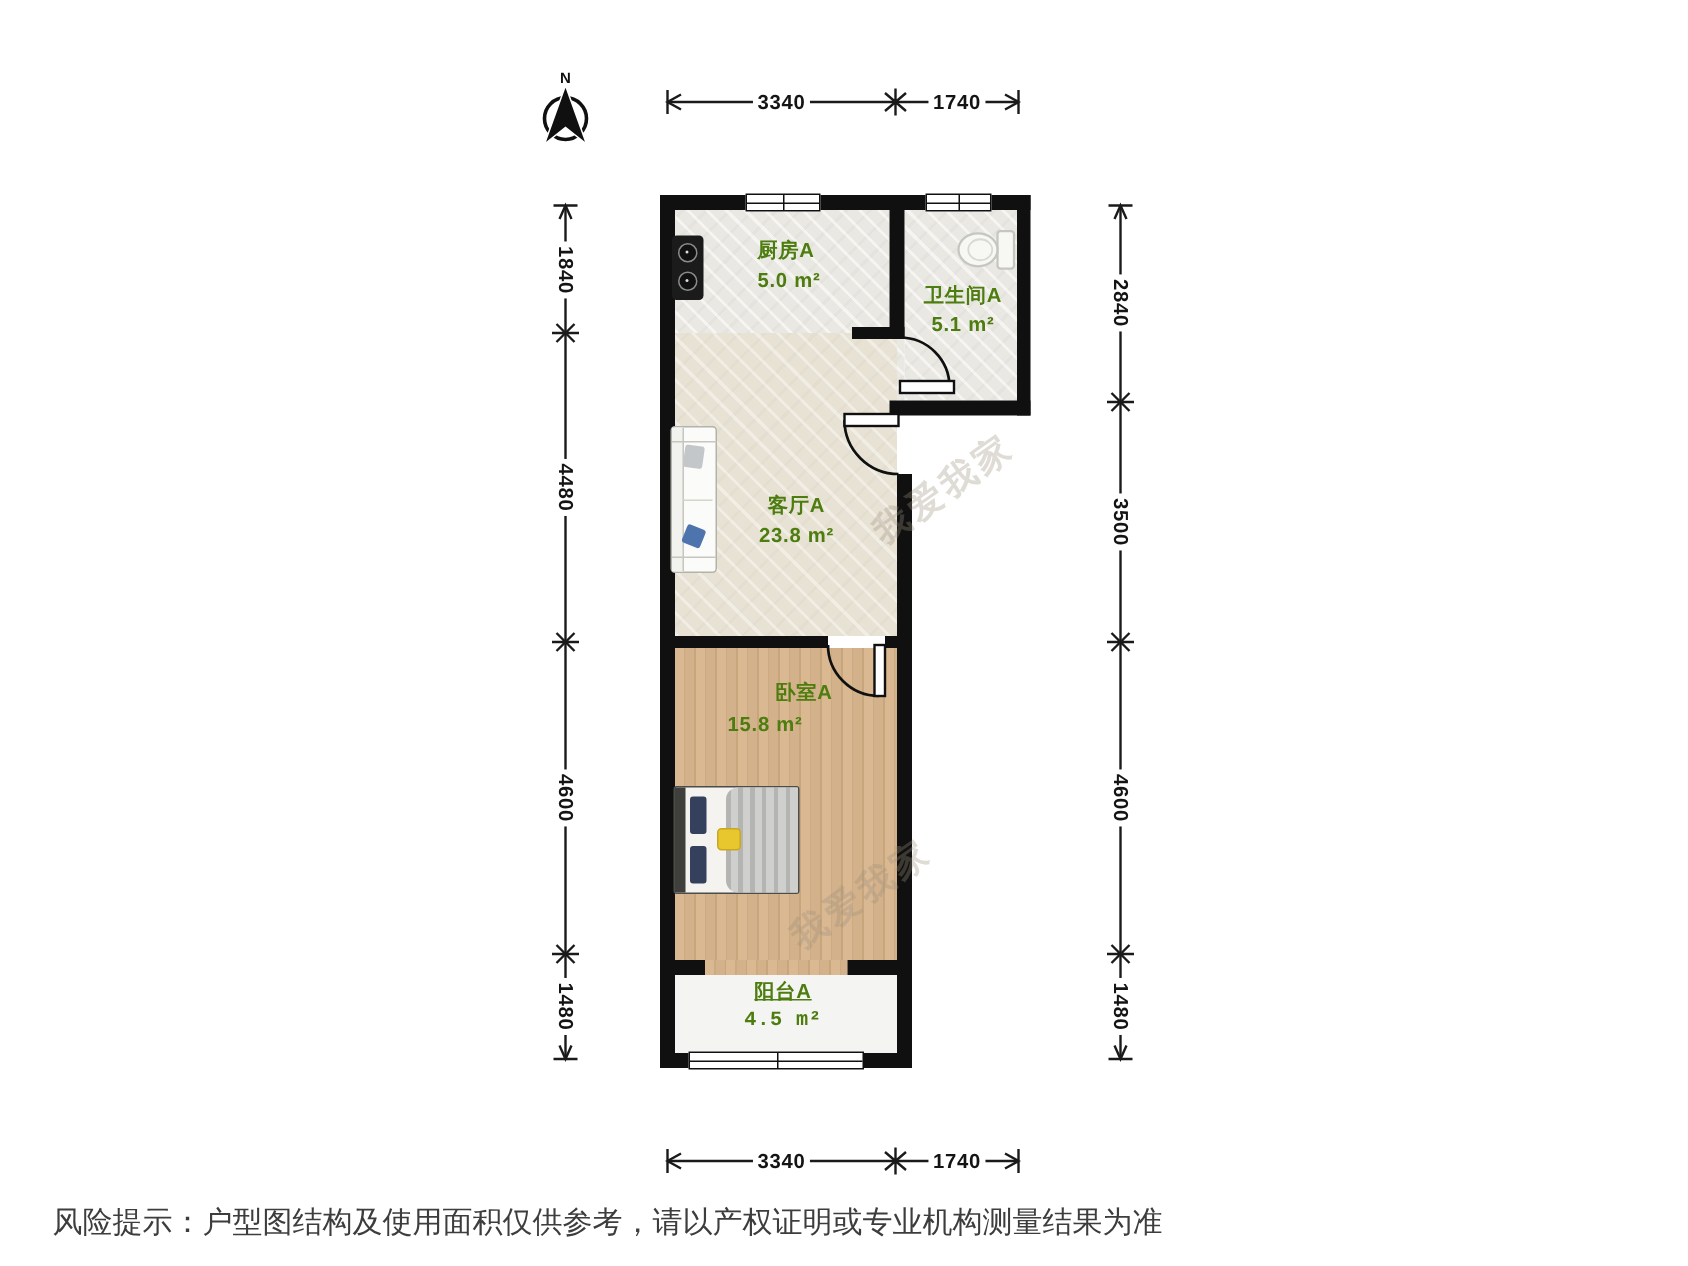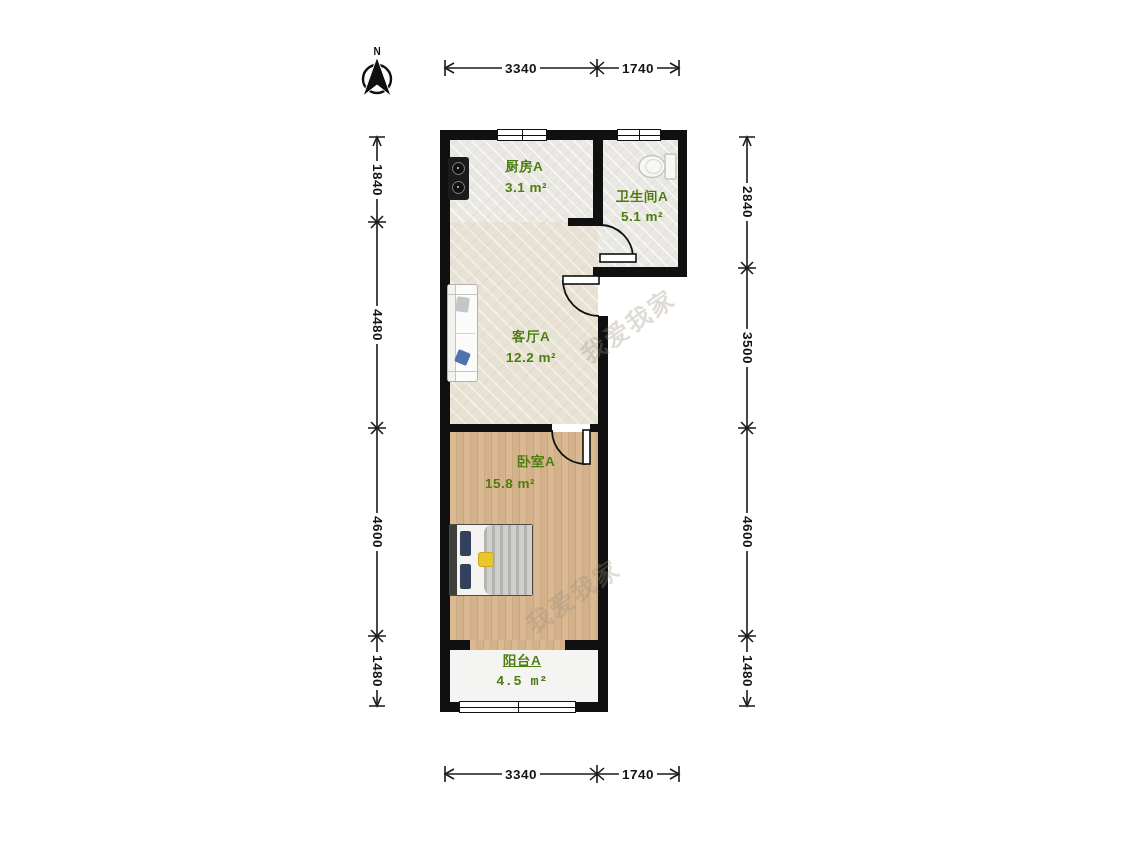--- a/index.html
+++ b/index.html
@@ -176,27 +176,28 @@
   <div class="dim-label vert" style="left:377px;top:180px;">1840</div>
   <div class="dim-label vert" style="left:377px;top:325px;">4480</div>
   <div class="dim-label vert" style="left:377px;top:532px;">4600</div>
   <div class="dim-label vert" style="left:377px;top:671px;">1480</div>
   <div class="dim-label vert" style="left:747px;top:202px;">2840</div>
   <div class="dim-label vert" style="left:747px;top:348px;">3500</div>
   <div class="dim-label vert" style="left:747px;top:532px;">4600</div>
   <div class="dim-label vert" style="left:747px;top:671px;">1480</div>
 
   <div class="room-name" style="left:524px;top:167px;">厨房A</div>
-  <div class="room-area" style="left:526px;top:187px;">3.1 m²</div>
+  <div class="room-area" style="left:526px;top:187px;">5.0 m²</div>
   <div class="room-name" style="left:642px;top:197px;">卫生间A</div>
   <div class="room-area" style="left:642px;top:216px;">5.1 m²</div>
   <div class="room-name" style="left:531px;top:337px;">客厅A</div>
-  <div class="room-area" style="left:531px;top:357px;">12.2 m²</div>
+  <div class="room-area" style="left:531px;top:357px;">23.8 m²</div>
   <div class="room-name" style="left:536px;top:462px;">卧室A</div>
   <div class="room-area" style="left:510px;top:483px;">15.8 m²</div>
   <div class="room-name" style="left:522px;top:661px;text-decoration:underline;">阳台A</div>
   <div class="room-area" style="left:522px;top:681px;font-family:Liberation Mono, monospace;">4.5 m²</div>
 
   <div class="watermark" style="left:575px;top:310px;">我爱我家</div>
   <div class="watermark" style="left:520px;top:580px;">我爱我家</div>
 
+  <div class="disclaimer">风险提示：户型图结构及使用面积仅供参考，请以产权证明或专业机构测量结果为准</div>
 
 </div>
 
 </body></html>

